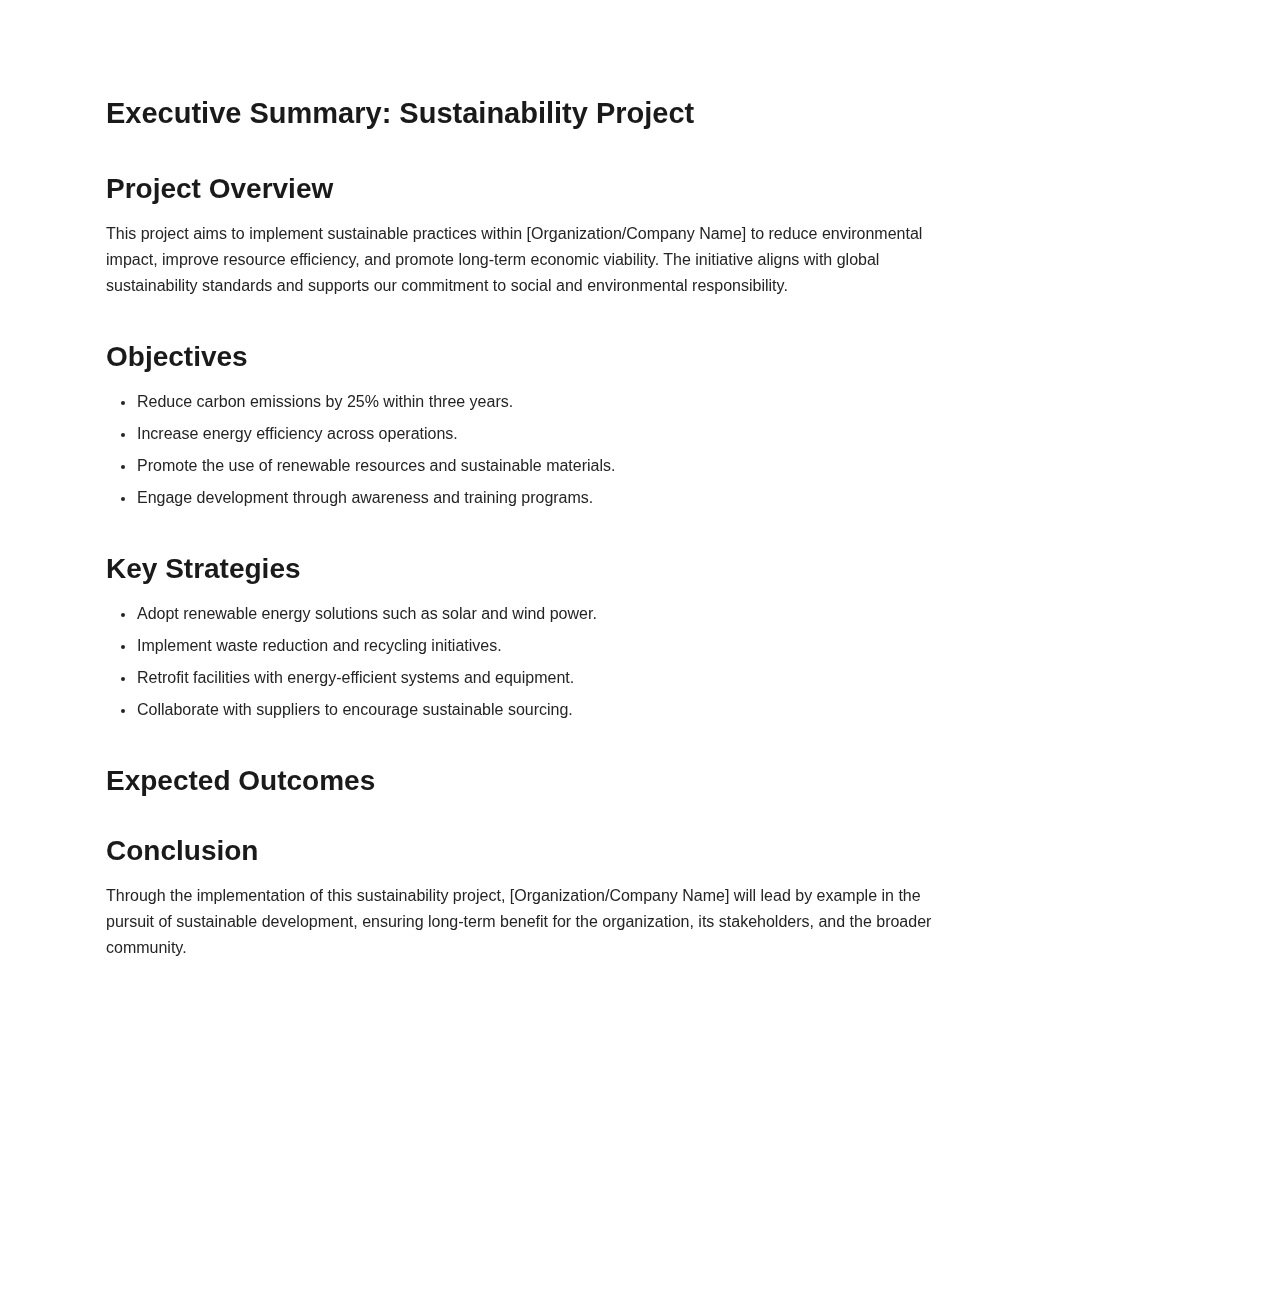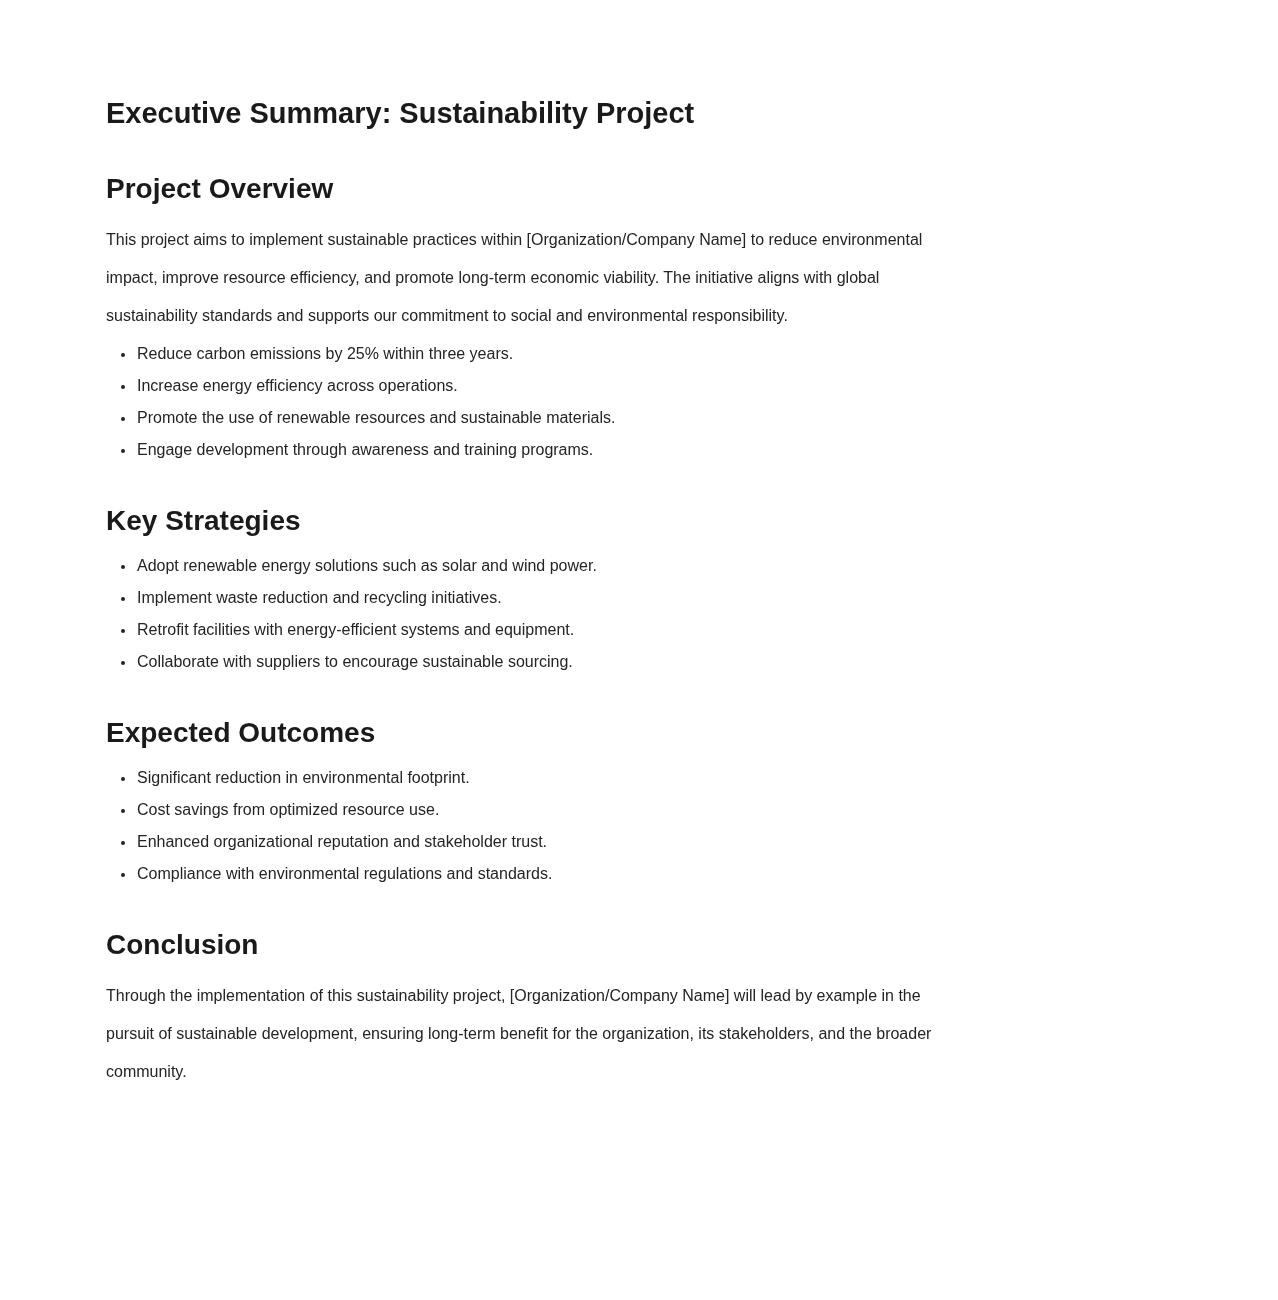--- a/index.html
+++ b/index.html
@@ -31,21 +31,21 @@
   .doc-section h2 {
     margin: 46px 0 20px 0;
     font-size: 28px;
     line-height: 24px;
     font-weight: 700;
     color: #1a1a1a;
   }
   .doc-section p {
     margin: 0;
     font-size: 16px;
-    line-height: 38px;
+    line-height: 26px;
     font-weight: 400;
     max-width: 1052px;
   }
   .doc-section ul {
     margin: 6px;
     padding: 0 0 0 24px;
     list-style: disc outside;
   }
   .doc-section li {
     font-size: 16px;
@@ -63,46 +63,41 @@
 <div class="page">
 
   <h1 class="doc-title">Executive Summary: Sustainability Project</h1>
 
   <section class="doc-section">
     <h2>Project Overview</h2>
     <p>This project aims to implement sustainable practices within [Organization/Company Name] to reduce environmental impact, improve resource efficiency, and promote long-term economic viability. The initiative aligns with global sustainability standards and supports our commitment to social and environmental responsibility.</p>
   </section>
 
   <section class="doc-section">
+    <h2>Objectives</h2>
     <ul>
       <li>Reduce carbon emissions by 25% within three years.</li>
       <li>Increase energy efficiency across operations.</li>
       <li>Promote the use of renewable resources and sustainable materials.</li>
       <li>Engage development through awareness and training programs.</li>
     </ul>
   </section>
 
   <section class="doc-section">
     <h2>Key Strategies</h2>
     <ul>
       <li>Adopt renewable energy solutions such as solar and wind power.</li>
       <li>Implement waste reduction and recycling initiatives.</li>
       <li>Retrofit facilities with energy-efficient systems and equipment.</li>
       <li>Collaborate with suppliers to encourage sustainable sourcing.</li>
     </ul>
   </section>
 
   <section class="doc-section">
     <h2>Expected Outcomes</h2>
-    <ul>
-      <li>Significant reduction in environmental footprint.</li>
-      <li>Cost savings from optimized resource use.</li>
-      <li>Enhanced organizational reputation and stakeholder trust.</li>
-      <li>Compliance with environmental regulations and standards.</li>
-    </ul>
   </section>
 
   <section class="doc-section">
     <h2>Conclusion</h2>
     <p>Through the implementation of this sustainability project, [Organization/Company Name] will lead by example in the pursuit of sustainable development, ensuring long-term benefit for the organization, its stakeholders, and the broader community.</p>
   </section>
 
 </div>
 
 </body></html>

